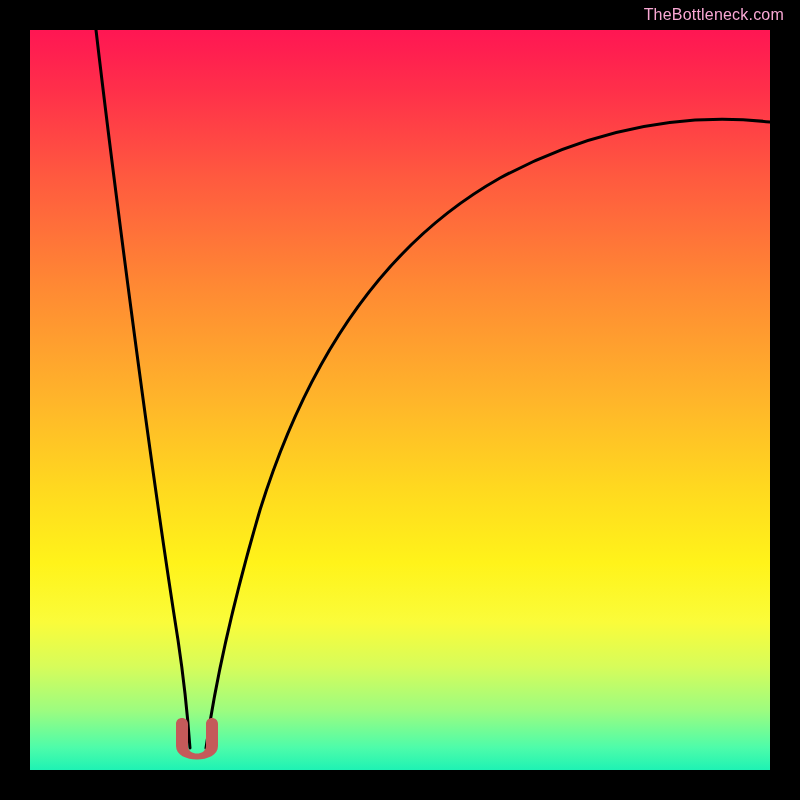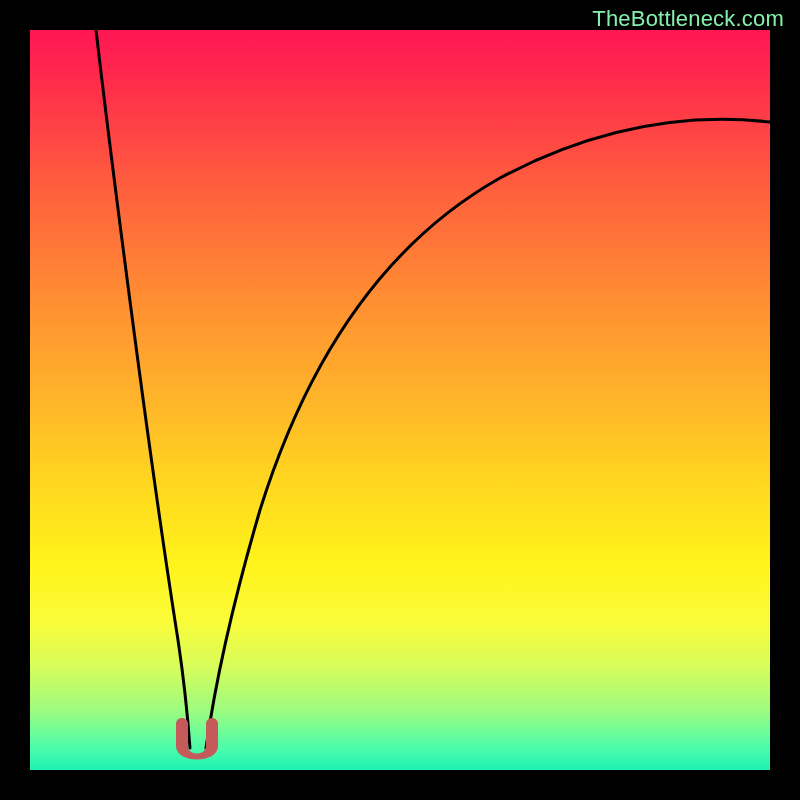--- a/index.html
+++ b/index.html
@@ -46,22 +46,22 @@
     left: 0;
     top: 0;
     width: 740px;
     height: 740px;
     overflow: visible;
   }
   .watermark {
     position: absolute;
     top: 6px;
     right: 16px;
-    color: #86efac;
-    font-size: 22px;
+    color: #f9a8d4;
+    font-size: 16px;
     font-weight: 500;
     letter-spacing: 0.2px;
   }
 </style>
 </head>
 <body>
 
 <div class="frame">
 
   <div class="plot-area">

